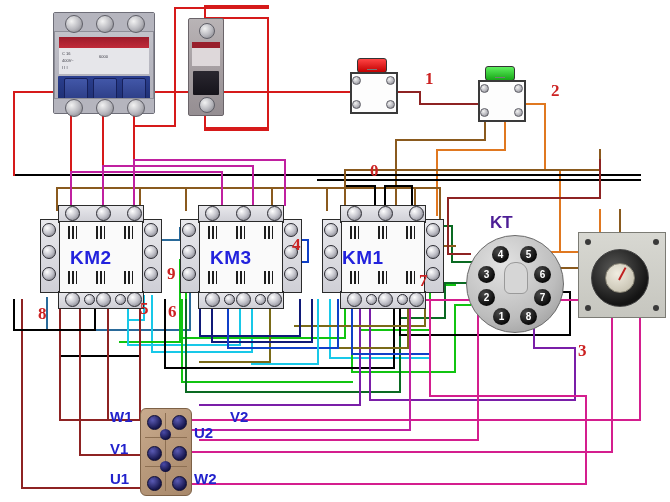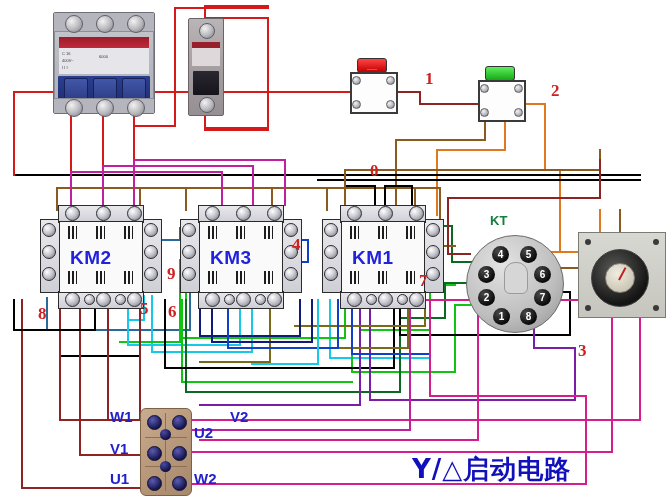--- a/index.html
+++ b/index.html
@@ -4,21 +4,21 @@
 <style>
   html,body{margin:0;padding:0;background:#ffffff;}
   body{width:670px;height:502px;position:relative;overflow:hidden;
        font-family:"Liberation Sans","DejaVu Sans",sans-serif;}
   #stage{position:absolute;left:0;top:0;width:670px;height:502px;background:#fff;}
   svg.layer{position:absolute;left:0;top:0;width:670px;height:502px;}
   .lbl{position:absolute;color:#cc2222;font-size:17px;font-weight:bold;
        font-family:"Liberation Serif","DejaVu Serif",serif;line-height:1;}
   .km-label{position:absolute;color:#2222dd;font-size:19px;font-weight:bold;
             font-family:"Liberation Sans",sans-serif;letter-spacing:.5px;}
-  .kt-label{position:absolute;color:#15803d;font-size:13px;font-weight:bold;
+  .kt-label{position:absolute;color:#4c1d95;font-size:17px;font-weight:bold;
             font-family:"Liberation Sans",sans-serif;}
   .term-label{position:absolute;color:#2222cc;font-size:15px;font-weight:bold;
               font-family:"Liberation Sans",sans-serif;}
   .title-cn{position:absolute;color:#1111bb;font-size:26px;font-weight:bold;
             font-family:"DejaVu Sans",sans-serif;letter-spacing:1px;white-space:nowrap;}
   .dev{position:absolute;}
   
   .brk3{left:53px;top:12px;width:100px;height:100px;
         background:linear-gradient(#c9c9cf,#b9b9c2 45%,#aeaeb8);
         border:1px solid #6e6e78;border-radius:2px;box-shadow:0 0 0 1px #8b8b95 inset;}
@@ -316,21 +316,21 @@
     <div class="tbScrew" style="left:104px;top:40px;width:12px;height:12px;"></div>
     <div class="tbScrew" style="left:104px;top:62px;width:12px;height:12px;"></div>
   </div>
 
   <div class="dev" style="left:322px;top:205px;width:120px;height:100px;">
     <div class="tb" style="left:0;top:14px;width:18px;height:72px;"></div>
     <div class="tb" style="left:102px;top:14px;width:18px;height:72px;"></div>
     <div class="tb" style="left:18px;top:0;width:84px;height:16px;"></div>
     <div class="tb" style="left:18px;top:86px;width:84px;height:16px;"></div>
     <div class="ctorInner" style="left:19px;top:16px;width:82px;height:70px;"></div>
-    <div class="km-label" style="left:30px;top:42px;">KM1</div>
+    <div class="km-label" style="left:20px;top:42px;">KM1</div>
     <div class="coilmark" style="left:28px;top:21px;"></div>
     <div class="coilmark" style="left:56px;top:21px;"></div>
     <div class="coilmark" style="left:84px;top:21px;"></div>
     <div class="coilmark" style="left:28px;top:66px;"></div>
     <div class="coilmark" style="left:56px;top:66px;"></div>
     <div class="coilmark" style="left:84px;top:66px;"></div>
     <div class="tbScrew" style="left:25px;top:1px;width:13px;height:13px;"></div>
     <div class="tbScrew" style="left:56px;top:1px;width:13px;height:13px;"></div>
     <div class="tbScrew" style="left:87px;top:1px;width:13px;height:13px;"></div>
     <div class="tbScrew" style="left:25px;top:87px;width:13px;height:13px;"></div>
@@ -392,15 +392,14 @@
   <div class="lbl" style="left:551px;top:82px;">2</div>
   <div class="lbl" style="left:370px;top:162px;">0</div>
   <div class="lbl" style="left:292px;top:236px;">4</div>
   <div class="lbl" style="left:167px;top:265px;">9</div>
   <div class="lbl" style="left:419px;top:272px;">7</div>
   <div class="lbl" style="left:38px;top:305px;">8</div>
   <div class="lbl" style="left:140px;top:300px;">5</div>
   <div class="lbl" style="left:168px;top:303px;">6</div>
   <div class="lbl" style="left:578px;top:342px;">3</div>
 
-  <div class="title-cn" style="left:412px;top:452px;">Y/△启动电路</div>
 
 </div>
 
 </body></html>

